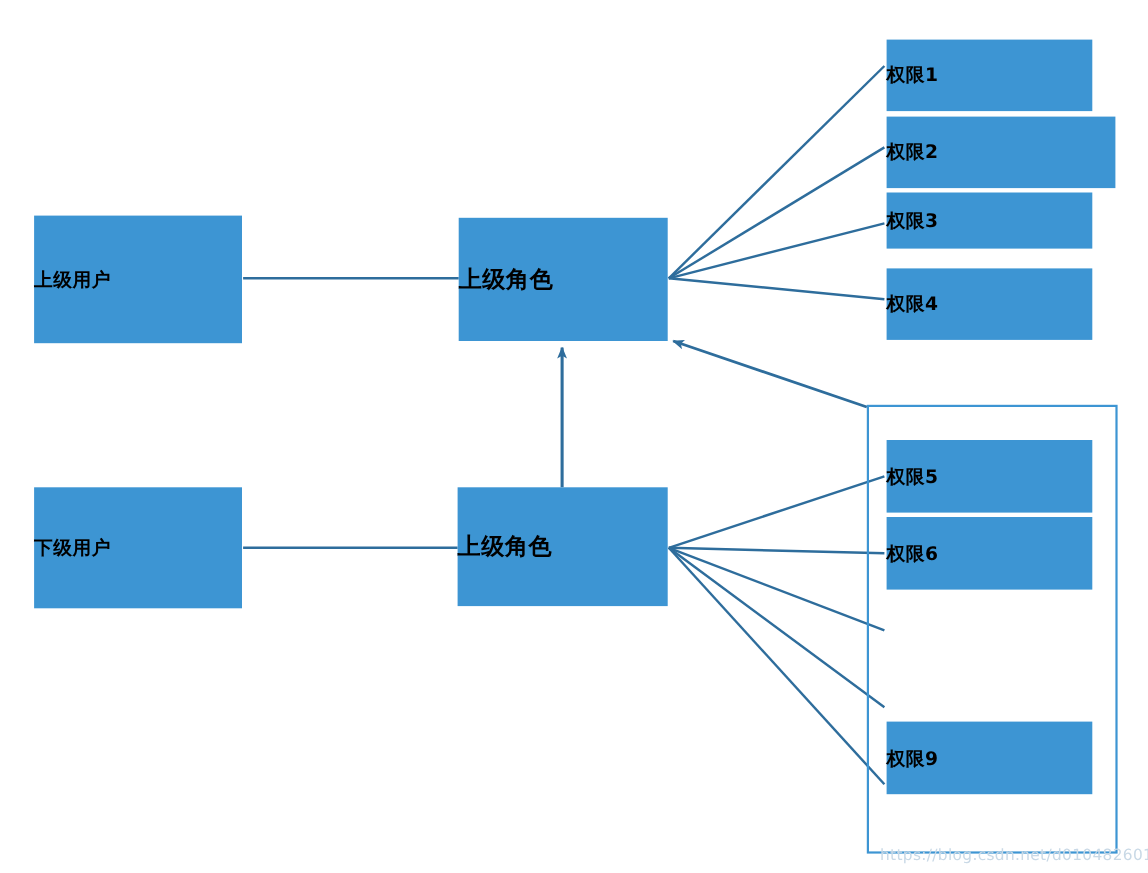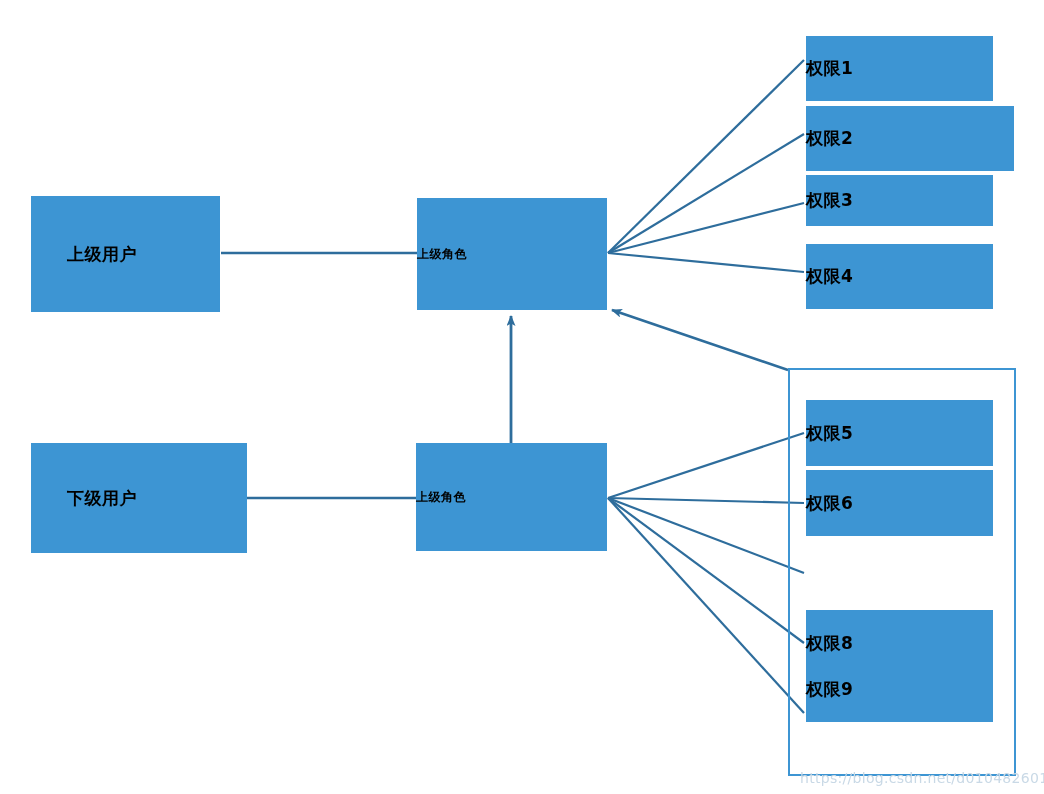--- a/index.html
+++ b/index.html
@@ -31,22 +31,22 @@
     align-items: center;
     justify-content: flex-start;
     background: #3d95d3;
     color: #000000;
     font-size: 17px;
     font-weight: 700;
     letter-spacing: 0.5px;
     box-sizing: border-box;
     z-index: 3;
   }
-  .node-user  { font-size: 17px; padding-left: 36px; }
-  .node-role  { font-size: 12px; }
+  .node-user  { font-size: 17px; }
+  .node-role  { font-size: 21px; }
   .node-perm  { font-size: 17px; }
   .group-box {
     position: absolute;
     border: 2px solid #3d95d3;
     background: transparent;
     box-sizing: border-box;
     z-index: 1;
   }
   .watermark {
     position: absolute;
@@ -87,21 +87,21 @@
     <line x1="608" y1="498" x2="804" y2="573" stroke="#2e6d9c" stroke-width="2.2"></line>
     <line x1="608" y1="498" x2="804" y2="643" stroke="#2e6d9c" stroke-width="2.2"></line>
     <line x1="608" y1="498" x2="804" y2="713" stroke="#2e6d9c" stroke-width="2.2"></line>
   </svg>
 
   <div class="group-box" style="left:788px; top:368px; width:228px; height:408px;"></div>
 
   <div class="node node-user" style="left:31px; top:196px; width:189px; height:116px;">
     <span>上级用户</span>
   </div>
-  <div class="node node-user" style="left:31px; top:443px; width:216px; height:110px;">
+  <div class="node node-user" style="left:31px; top:443px; width:189px; height:110px;">
     <span>下级用户</span>
   </div>
 
   <div class="node node-role" style="left:417px; top:198px; width:190px; height:112px;">
     <span>上级角色</span>
   </div>
   <div class="node node-role" style="left:416px; top:443px; width:191px; height:108px;">
     <span>上级角色</span>
   </div>
 
@@ -117,22 +117,19 @@
   <div class="node node-perm" style="left:806px; top:244px; width:187px; height:65px;">
     <span>权限4</span>
   </div>
 
   <div class="node node-perm" style="left:806px; top:400px; width:187px; height:66px;">
     <span>权限5</span>
   </div>
   <div class="node node-perm" style="left:806px; top:470px; width:187px; height:66px;">
     <span>权限6</span>
   </div>
-  <div class="node node-perm" style="left:806px; top:610px; width:187px; height:66px;">
-    <span>权限8</span>
-  </div>
   <div class="node node-perm" style="left:806px; top:656px; width:187px; height:66px;">
     <span>权限9</span>
   </div>
 
   <div class="watermark" style="left:800px; top:770px;">https://blog.csdn.net/d010482601</div>
 
 </div>
 
 </body></html>

